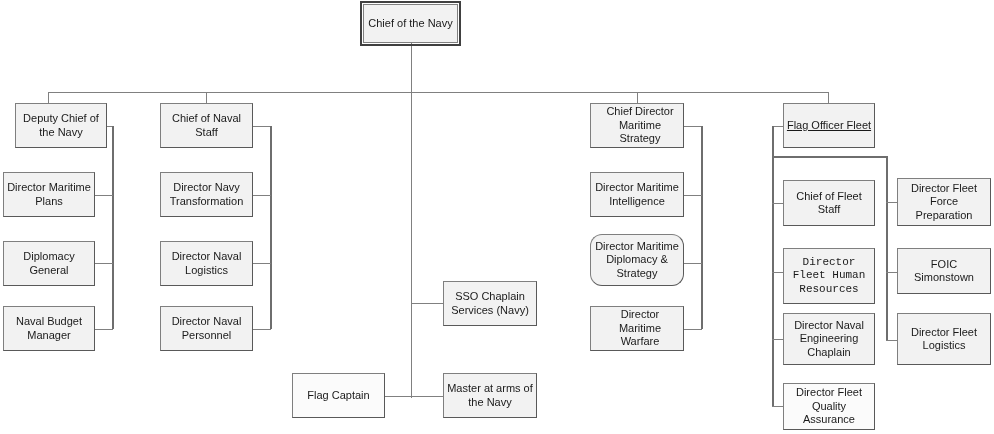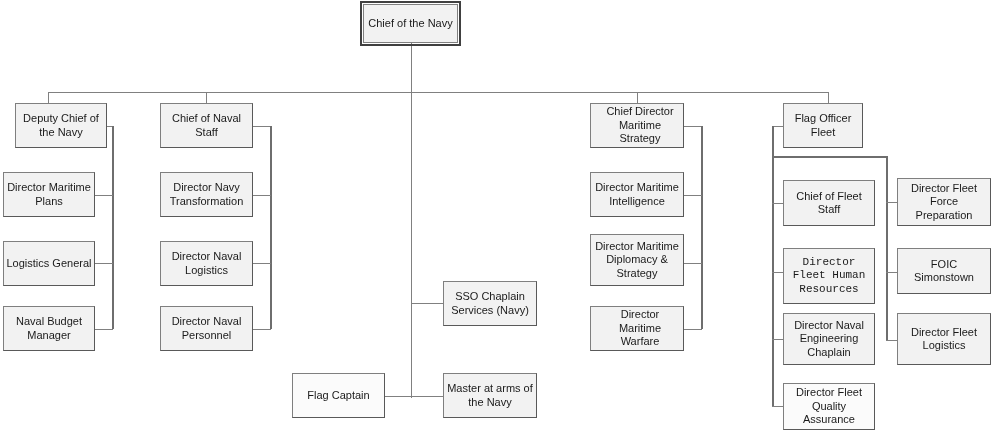--- a/index.html
+++ b/index.html
@@ -118,21 +118,21 @@
     <span class="label">Chief of the Navy</span>
   </div>
 
   <div class="node wrap" style="left:15px; top:103px; width:92px; height:45px;">
     <span class="label">Deputy Chief of the Navy</span>
   </div>
   <div class="node wrap" style="left:3px; top:172px; width:92px; height:45px;">
     <span class="label">Director Maritime Plans</span>
   </div>
   <div class="node wrap" style="left:3px; top:241px; width:92px; height:45px;">
-    <span class="label">Logistics General</span>
+    <span class="label">Diplomacy General</span>
   </div>
   <div class="node wrap" style="left:3px; top:306px; width:92px; height:45px;">
     <span class="label">Naval Budget Manager</span>
   </div>
 
   <div class="node wrap" style="left:160px; top:103px; width:93px; height:45px;">
     <span class="label">Chief of Naval Staff</span>
   </div>
   <div class="node wrap" style="left:160px; top:172px; width:93px; height:45px;">
     <span class="label">Director Navy Transformation</span>
@@ -143,28 +143,28 @@
   <div class="node wrap" style="left:160px; top:306px; width:93px; height:45px;">
     <span class="label">Director Naval Personnel</span>
   </div>
 
   <div class="node wrap" style="left:590px; top:103px; width:94px; height:45px;padding-left:8px;">
     <span class="label">Chief Director Maritime Strategy</span>
   </div>
   <div class="node wrap" style="left:590px; top:172px; width:94px; height:45px;">
     <span class="label">Director Maritime Intelligence</span>
   </div>
-  <div class="node wrap" style="left:590px; top:234px; width:94px; height:52px;">
+  <div class="node wrap" style="left:590px; top:234px; width:94px; height:52px;border-radius:12px;">
     <span class="label">Director Maritime Diplomacy &amp; Strategy</span>
   </div>
   <div class="node wrap" style="left:590px; top:306px; width:94px; height:45px;padding-left:8px;">
     <span class="label">Director Maritime Warfare</span>
   </div>
 
-  <div class="node wrap" style="left:783px; top:103px; width:80px; height:45px;">
+  <div class="node wrap" style="left:783px; top:103px; width:92px; height:45px;text-decoration:underline;">
     <span class="label">Flag Officer Fleet</span>
   </div>
   <div class="node wrap" style="left:783px; top:180px; width:92px; height:46px;">
     <span class="label">Chief of Fleet Staff</span>
   </div>
   <div class="node wrap" style="left:783px; top:248px; width:92px; height:56px;font-family:Liberation Mono, monospace;">
     <span class="label">Director Fleet Human Resources</span>
   </div>
   <div class="node wrap" style="left:783px; top:313px; width:92px; height:52px;">
     <span class="label">Director Naval Engineering Chaplain</span>

